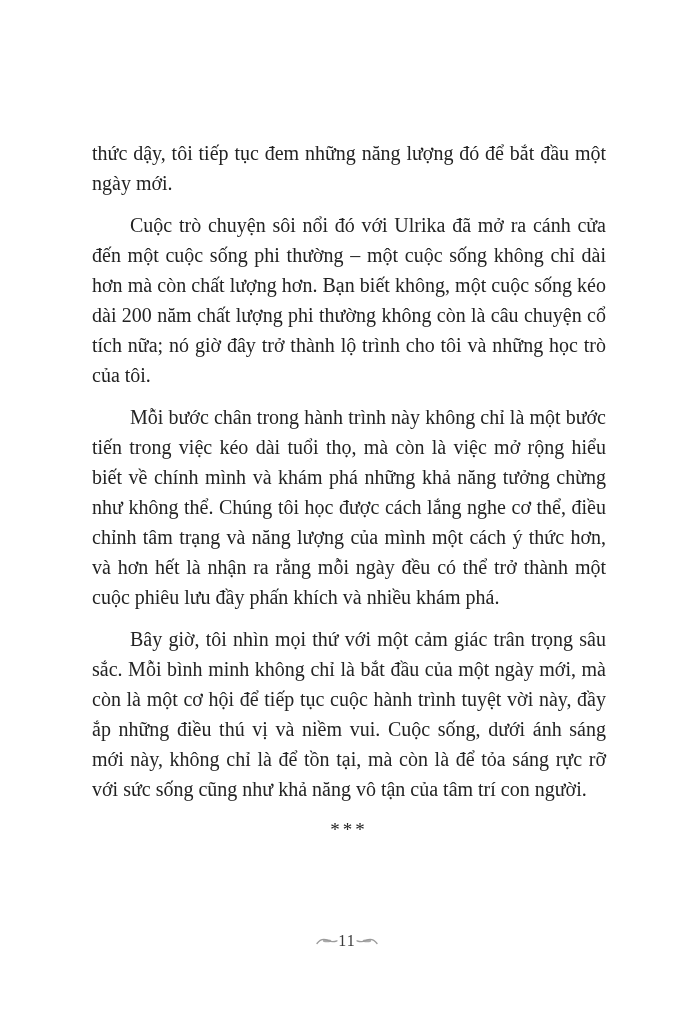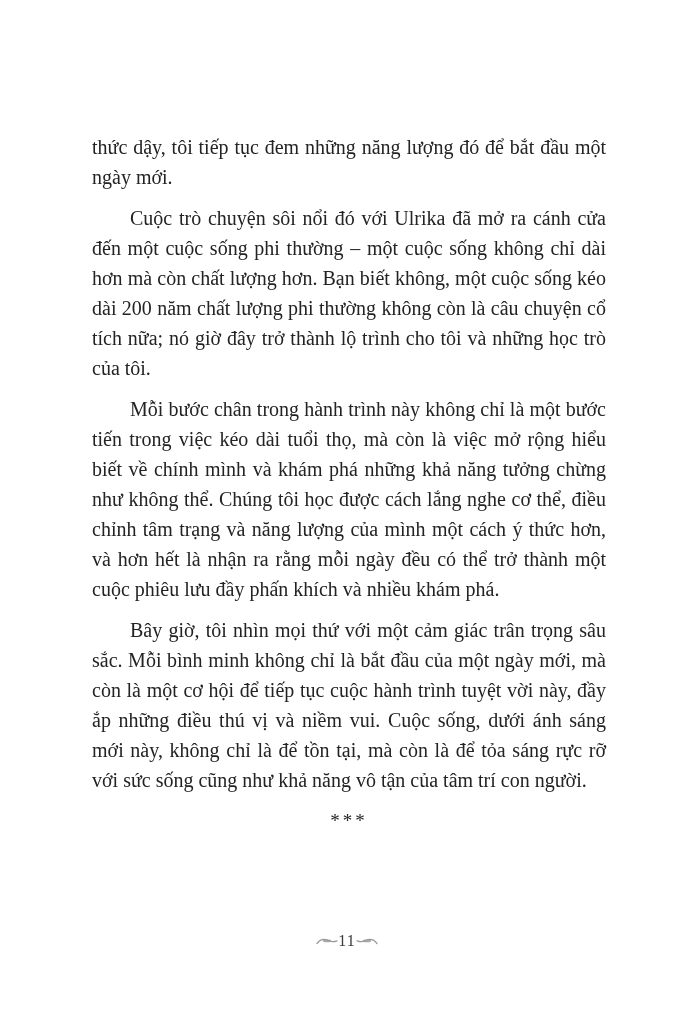--- a/index.html
+++ b/index.html
@@ -28,21 +28,21 @@
     position: absolute;
     top: 126px;
     left: 92px;
     width: 514px;
     color: #232323;
     font-size: 20px;
     line-height: 30px;
     text-align: justify;
   }
   .content p.para {
-    margin: 6px 0 11px 0;
+    margin: 12px 0 11px 0;
     text-indent: 0;
   }
   .content p.para.indent { text-indent: 38px; }
   .seg-normal { font-weight: normal; font-style: normal; }
   .seg-bold-italic { font-weight: bold; font-style: italic; }
   .separator {
     text-align: center;
     text-indent: 0;
     font-size: 19px;
     letter-spacing: 3px;

